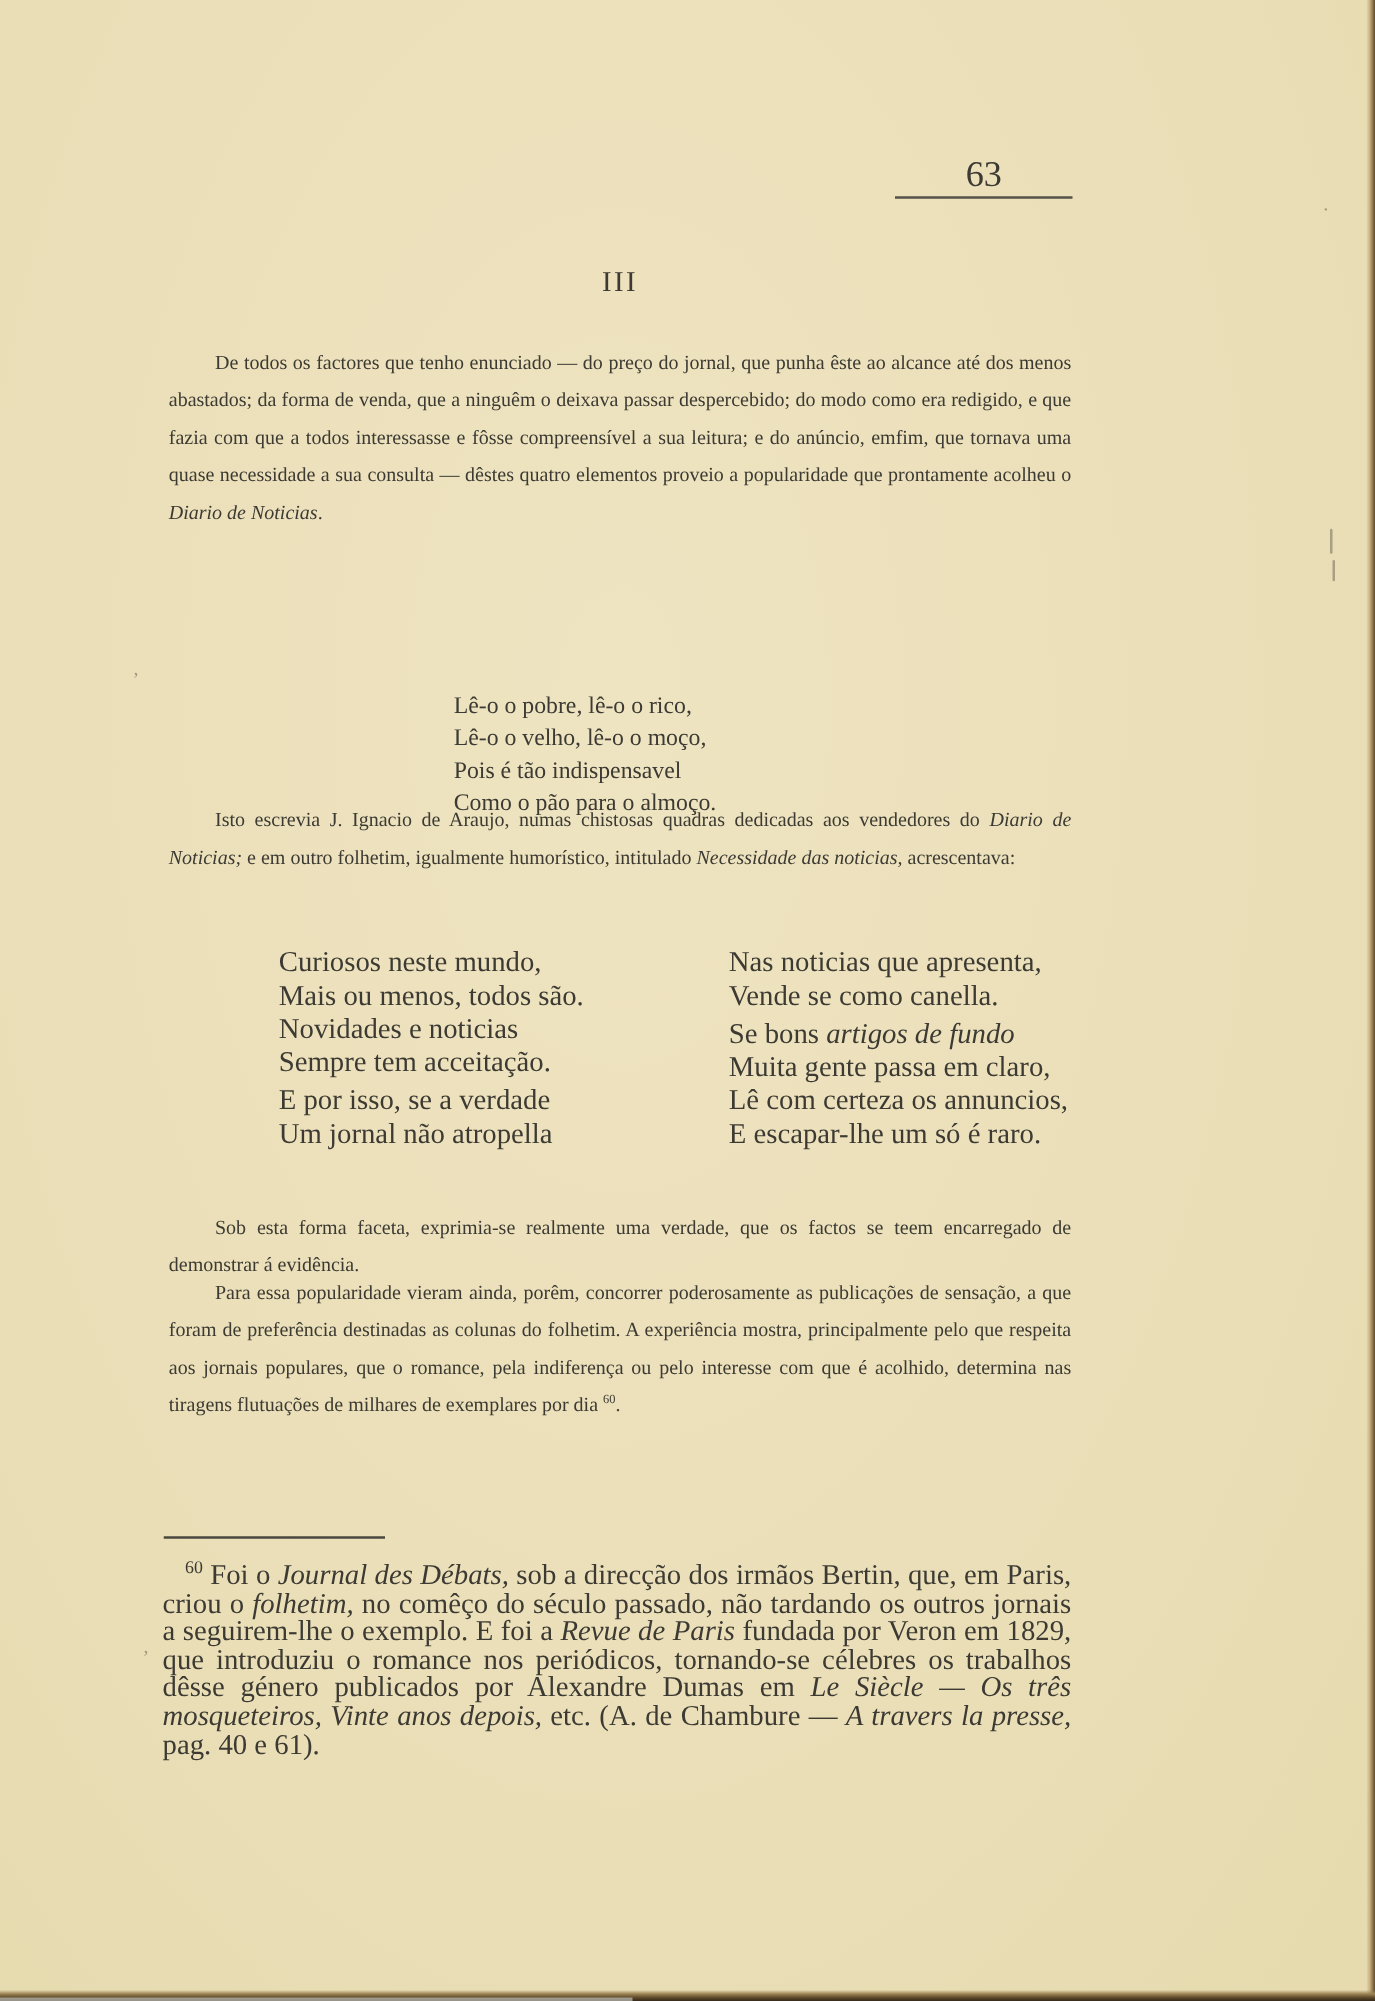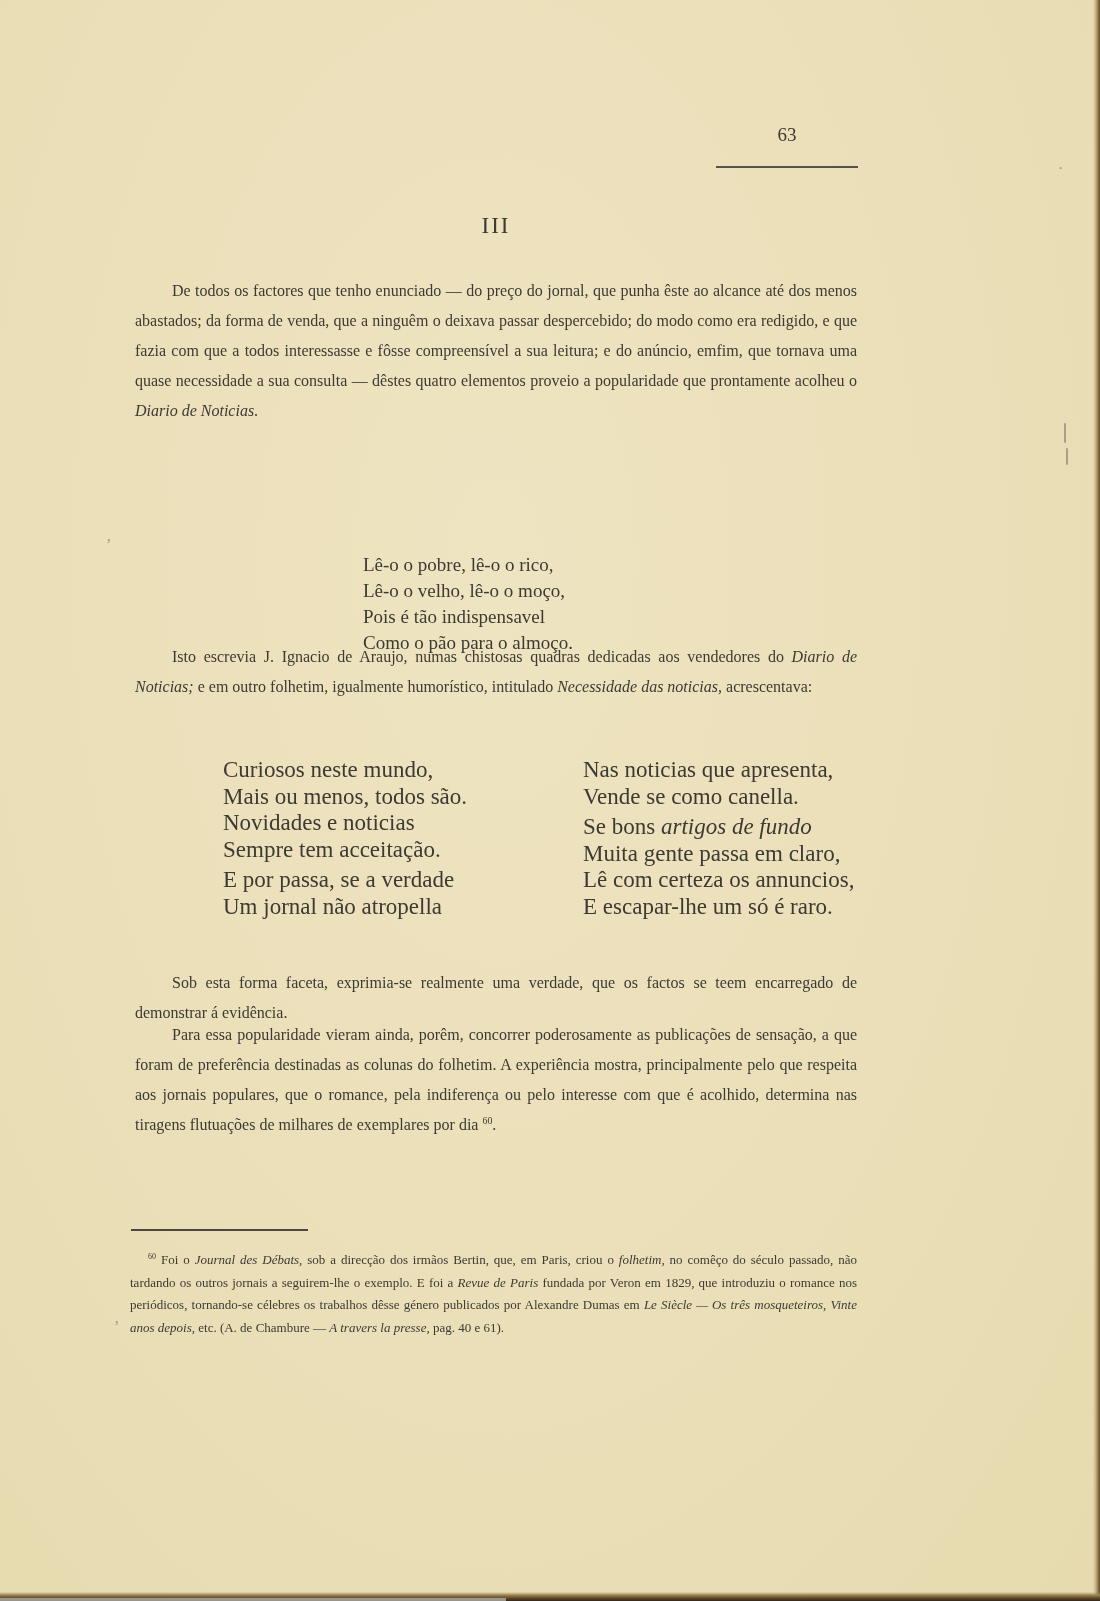--- a/index.html
+++ b/index.html
@@ -9,22 +9,22 @@
     height: 1601px;
     margin: 0;
     overflow: hidden;
     background: radial-gradient(ellipse at 45% 35%, #efe4c1 0%, #eadfb8 55%, #e6daae 100%);
     font-family: "Liberation Serif", serif;
     color: #3c3a33;
   }
   
   .pagenum-wrap {
     position: absolute; top: 124px; left: 716px; width: 142px;
-    text-align: center; font-size: 19px;
-    padding-bottom: 20px;
+    text-align: center; font-size: 29px;
+    padding-bottom: 0;
     border-bottom: 2px solid #56524a;
   }
   
   .heading {
     position: absolute; top: 213px; left: 135px; width: 722px;
     text-align: center; font-size: 23px; letter-spacing: 2px;
   }
   
   .para {
     position: absolute; left: 135px; width: 722px;
@@ -49,21 +49,21 @@
   .verse-col-left  { left: 223px; }
   .verse-col-right { left: 583px; }
   .stanza-2 { margin-top: 4px; }
   
   .fn-rule {
     position: absolute; top: 1229px; left: 131px;
     width: 177px; height: 2px; background: #4c4840;
   }
   .footnote {
     position: absolute; top: 1249px; left: 130px; width: 727px;
-    font-size: 13px; line-height: 22.6px;
+    font-size: 23px; line-height: 22.6px;
     text-align: justify; text-indent: 18px; margin: 0;
   }
   sup { font-size: 0.62em; vertical-align: super; line-height: 0; }
   i { font-style: italic; }
   
   .edge-right {
     position: absolute; top: 0; right: 0; width: 7px; height: 100%;
     background: linear-gradient(to right, rgba(180,150,95,0), #c9b183 40%, #8d744b 75%, #5e4a2c 100%);
   }
   .edge-bottom {
@@ -110,21 +110,21 @@
   <p class="para para-2"><span>Isto escrevia J. Ignacio de Araujo, numas chistosas quadras dedicadas aos vendedores do </span><i>Diario de Noticias;</i><span> e em outro folhetim, igualmente humorístico, intitulado </span><i>Necessidade das noticias,</i><span> acrescentava:</span></p>
 
   <div class="verse-col verse-col-left">
     <div class="stanza-1">
       <div>Curiosos neste mundo,</div>
       <div>Mais ou menos, todos são.</div>
       <div>Novidades e noticias</div>
       <div>Sempre tem acceitação.</div>
     </div>
     <div class="stanza-2">
-      <div>E por passa, se a verdade</div>
+      <div>E por isso, se a verdade</div>
       <div>Um jornal não atropella</div>
     </div>
   </div>
 
   <div class="verse-col verse-col-right">
     <div class="stanza-1">
       <div>Nas noticias que apresenta,</div>
       <div>Vende se como canella.</div>
     </div>
     <div class="stanza-2">

